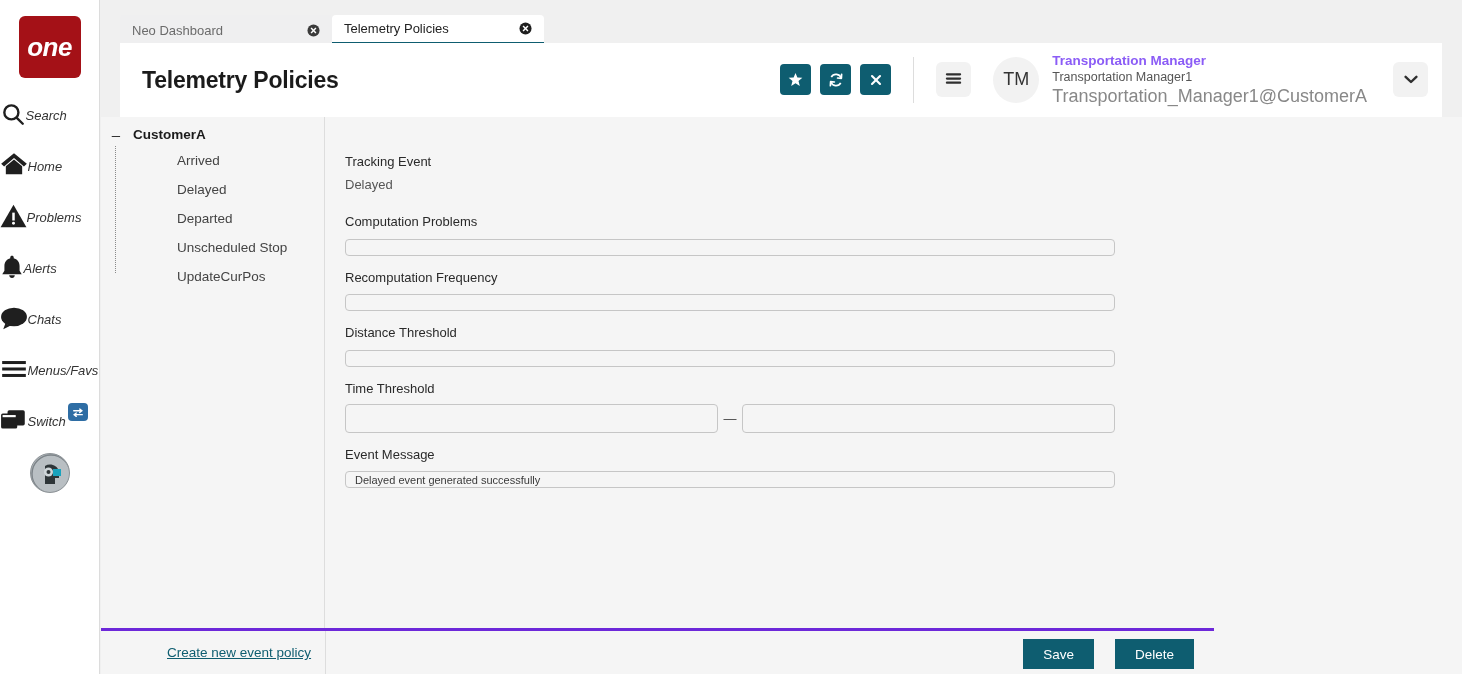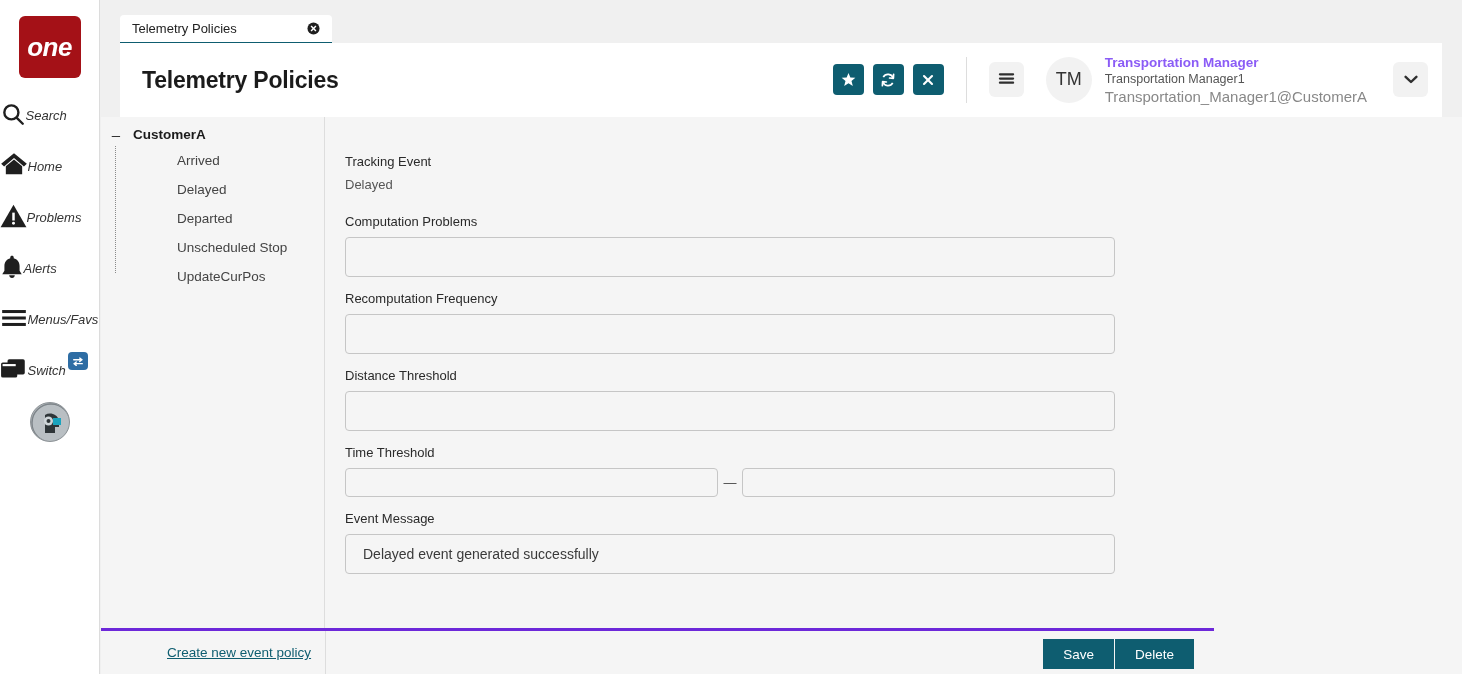--- a/index.html
+++ b/index.html
@@ -81,21 +81,21 @@
   }
   #user-block { display: flex; align-items: center; margin-left: 22px; }
   #user-avatar {
     width: 46px; height: 46px; border-radius: 50%; background: #f2f2f2;
     display: flex; align-items: center; justify-content: center;
     font-size: 18px; color: #333; margin-right: 13px;
   }
   #user-lines { line-height: 1.28; }
   #user-role { font-size: 13.5px; font-weight: 700; color: #8b5cf6; }
   #user-name { font-size: 12.5px; color: #555; }
-  #user-email { font-size: 15px; color: #888; }
+  #user-email { font-size: 18px; color: #888; }
   #user-chevron {
     width: 35px; height: 35px; background: #f2f2f2; border-radius: 6px;
     display: flex; align-items: center; justify-content: center;
     margin: 0 14px 0 26px; cursor: pointer;
   }
 
   
   #body-panel {
     position: absolute; left: 101px; top: 117px;
     width: 1361px; height: 557px; background: #f5f5f5;
@@ -118,24 +118,24 @@
   .tree-item {
     font-size: 13.5px; color: #444; padding: 7px 0 7px 61px; cursor: pointer;
   }
 
   
   #form-panel { position: absolute; left: 244px; top: 0; width: 1117px; height: 511px; padding: 23px 0 0 0; }
   .field-label { font-size: 13px; color: #2a2a2a; margin-bottom: 8px; margin-top: 14px; }
   .field-static { font-size: 13px; color: #555; margin-bottom: 22px; }
   .field-block { margin-bottom: 14px; }
   .txt-input {
-    width: 770px; height: 40px; background: #f5f5f5;
+    width: 770px; height: 17px; background: #f5f5f5;
     border: 1px solid #c6c6c6; border-radius: 4px;
-    font-family: "Liberation Sans", sans-serif; font-size: 14px; color: #3a3a3a;
-    padding: 0 17px; outline: none;
+    font-family: "Liberation Sans", sans-serif; font-size: 11px; color: #3a3a3a;
+    padding: 0 9px; outline: none;
   }
   .range-row { display: flex; align-items: center; }
   .range-input { width: 373px; height: 29px; background: #f5f5f5;
     border: 1px solid #c6c6c6; border-radius: 4px;
     font-family: "Liberation Sans", sans-serif; font-size: 13px; color: #3a3a3a;
     padding: 0 9px; outline: none; }
   .range-dash { width: 24px; text-align: center; color: #444; font-size: 13px; }
 
   
   #footer {
@@ -144,21 +144,21 @@
   }
   #footer-sep { position: absolute; left: 224px; top: 0; width: 1px; height: 46px; background: #dddddd; }
   #create-link {
     position: absolute; left: 66px; top: 14px;
     font-size: 13.5px; color: #0e5d70; text-decoration: underline; cursor: pointer;
   }
   #footer-buttons { position: absolute; right: 20px; top: 8px; display: flex; }
   .action-btn {
     background: #0e5d70; color: #fff; border: none; border-radius: 0;
     height: 30px; padding: 4px 20px; font-size: 13.5px;
-    font-family: "Liberation Sans", sans-serif; cursor: pointer; margin-left: 1px;
+    font-family: "Liberation Sans", sans-serif; cursor: pointer; margin-left: 21px;
   }
 </style>
 </head>
 <body>
 
 <div id="left-rail">
   <div id="brand-logo">
     <span>one</span>
   </div>
 
@@ -196,20 +196,29 @@
   <div class="rail-item">
     <span class="rail-icon">
       <svg width="24" height="26" viewBox="0 0 22 24" fill="#1f1f1f">
         <path d="M11 1.5 C12 1.5 12.6 2.1 12.6 3 V4 C15.8 4.7 18 7.6 18 11 V15.5 L20 18.6 H2 L4 15.5 V11 C4 7.6 6.2 4.7 9.4 4 V3 C9.4 2.1 10 1.5 11 1.5 Z"></path>
         <path d="M8.4 19.6 H13.6 C13.6 21 12.4 22.2 11 22.2 C9.6 22.2 8.4 21 8.4 19.6 Z"></path>
       </svg>
     </span>
     <span class="rail-label">Alerts</span>
   </div>
 
+  <div class="rail-item">
+    <span class="rail-icon">
+      <svg width="28" height="24" viewBox="0 0 26 22" fill="#1f1f1f">
+        <ellipse cx="13" cy="10" rx="12" ry="8.6"></ellipse>
+        <path d="M5 16 L3 21.5 L10 18 Z"></path>
+      </svg>
+    </span>
+    <span class="rail-label">Chats</span>
+  </div>
 
   <div class="rail-item">
     <span class="rail-icon">
       <svg width="28" height="22" viewBox="0 0 26 20" fill="none" stroke="#1f1f1f" stroke-width="2.8">
         <line x1="2" y1="4" x2="24" y2="4"></line>
           <line x1="2" y1="10" x2="24" y2="10"></line>
           <line x1="2" y1="16" x2="24" y2="16"></line>
       </svg>
     </span>
     <span class="rail-label">Menus/Favs</span>
@@ -238,20 +247,30 @@
       <circle cx="20" cy="20" r="19" fill="#b9bfc3" stroke="#7d8489" stroke-width="1.4"></circle>
       <path d="M14 12 C19 9 26 11 28 17 L28 24 L24 24 L24 30 L14 30 Z" fill="#2e3538"></path>
       <circle cx="17.5" cy="18" r="4.5" fill="#cfd6d9"></circle>
       <circle cx="17.5" cy="18" r="2" fill="#2e3538"></circle>
       <path d="M22 15 L30 15 L30 22 L22 22 Z" fill="#1aa3bd"></path>
     </svg>
   </div>
 </div>
 
 <div id="tab-bar">
+  <div class="tab inactive">
+    <span>Neo Dashboard</span>
+    <span class="tab-close">
+      <svg width="13" height="13" viewBox="0 0 14 14">
+        <circle cx="7" cy="7" r="6.5" fill="#3a3a3a"></circle>
+        <line x1="4.4" y1="4.4" x2="9.6" y2="9.6" stroke="#fff" stroke-width="1.6"></line>
+        <line x1="9.6" y1="4.4" x2="4.4" y2="9.6" stroke="#fff" stroke-width="1.6"></line>
+      </svg>
+    </span>
+  </div>
   <div class="tab active">
     <span>Telemetry Policies</span>
     <span class="tab-close">
       <svg width="13" height="13" viewBox="0 0 14 14">
         <circle cx="7" cy="7" r="6.5" fill="#1f1f1f"></circle>
         <line x1="4.4" y1="4.4" x2="9.6" y2="9.6" stroke="#fff" stroke-width="1.6"></line>
         <line x1="9.6" y1="4.4" x2="4.4" y2="9.6" stroke="#fff" stroke-width="1.6"></line>
       </svg>
     </span>
   </div>

